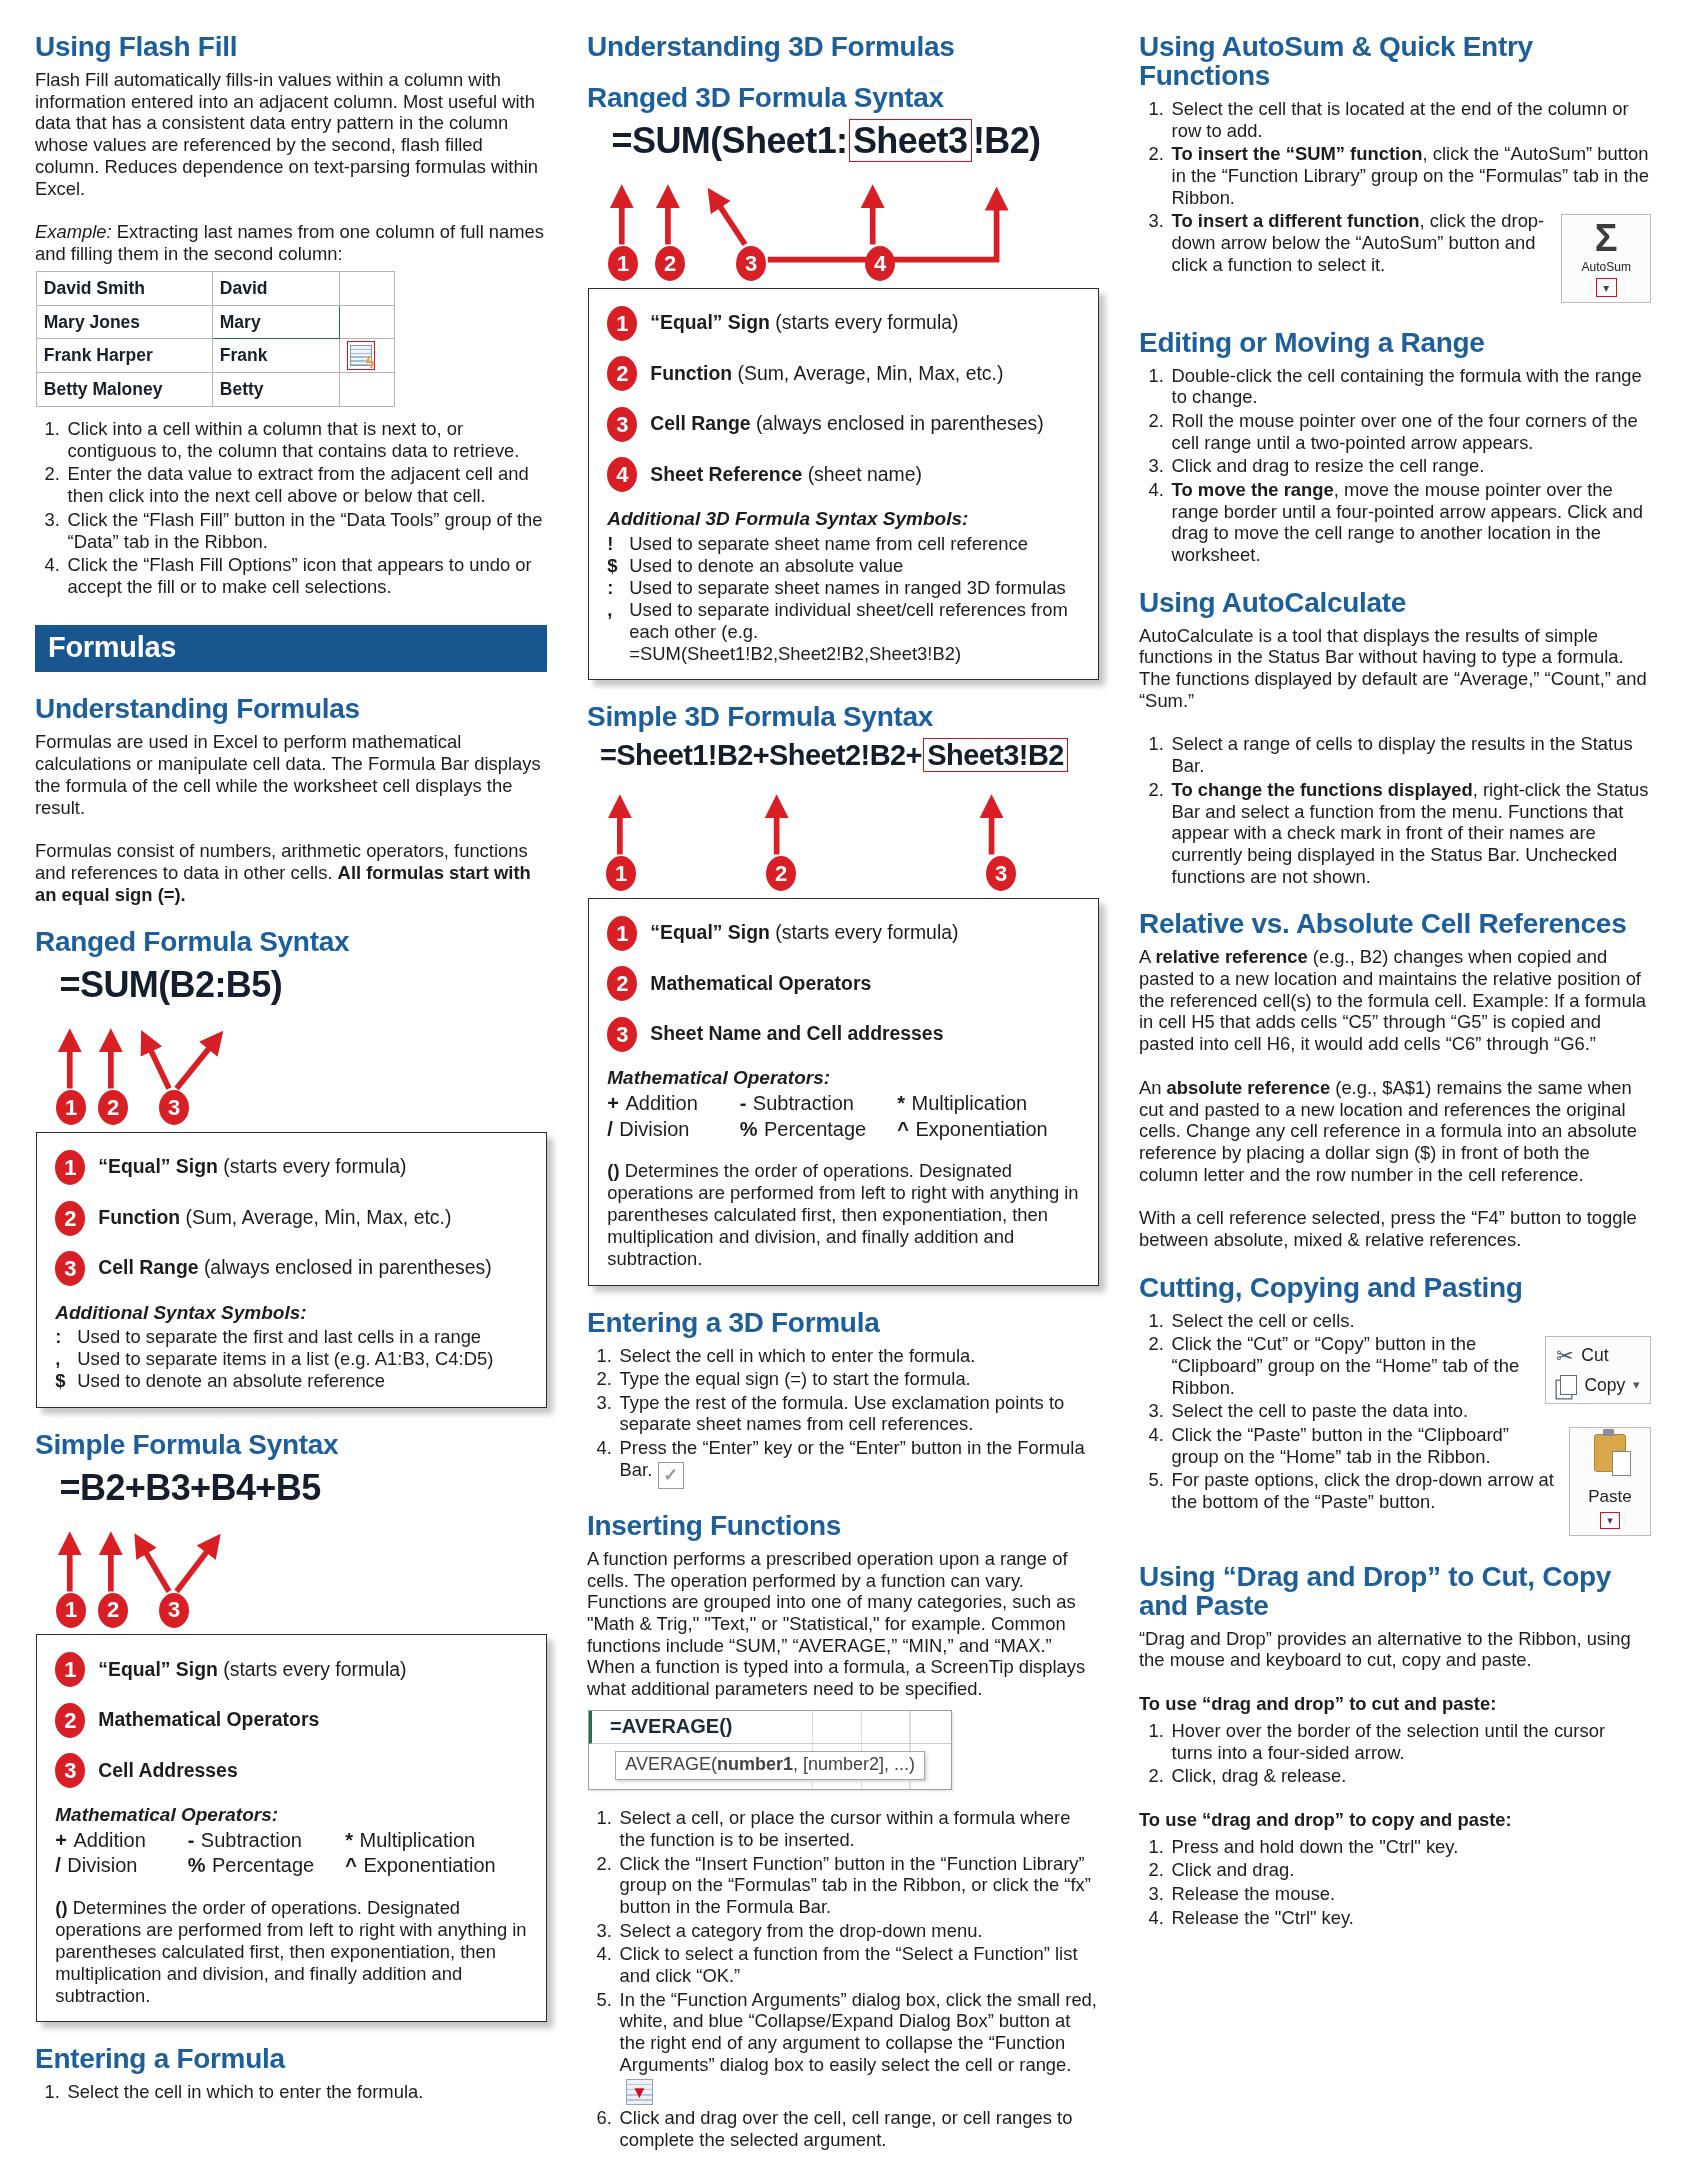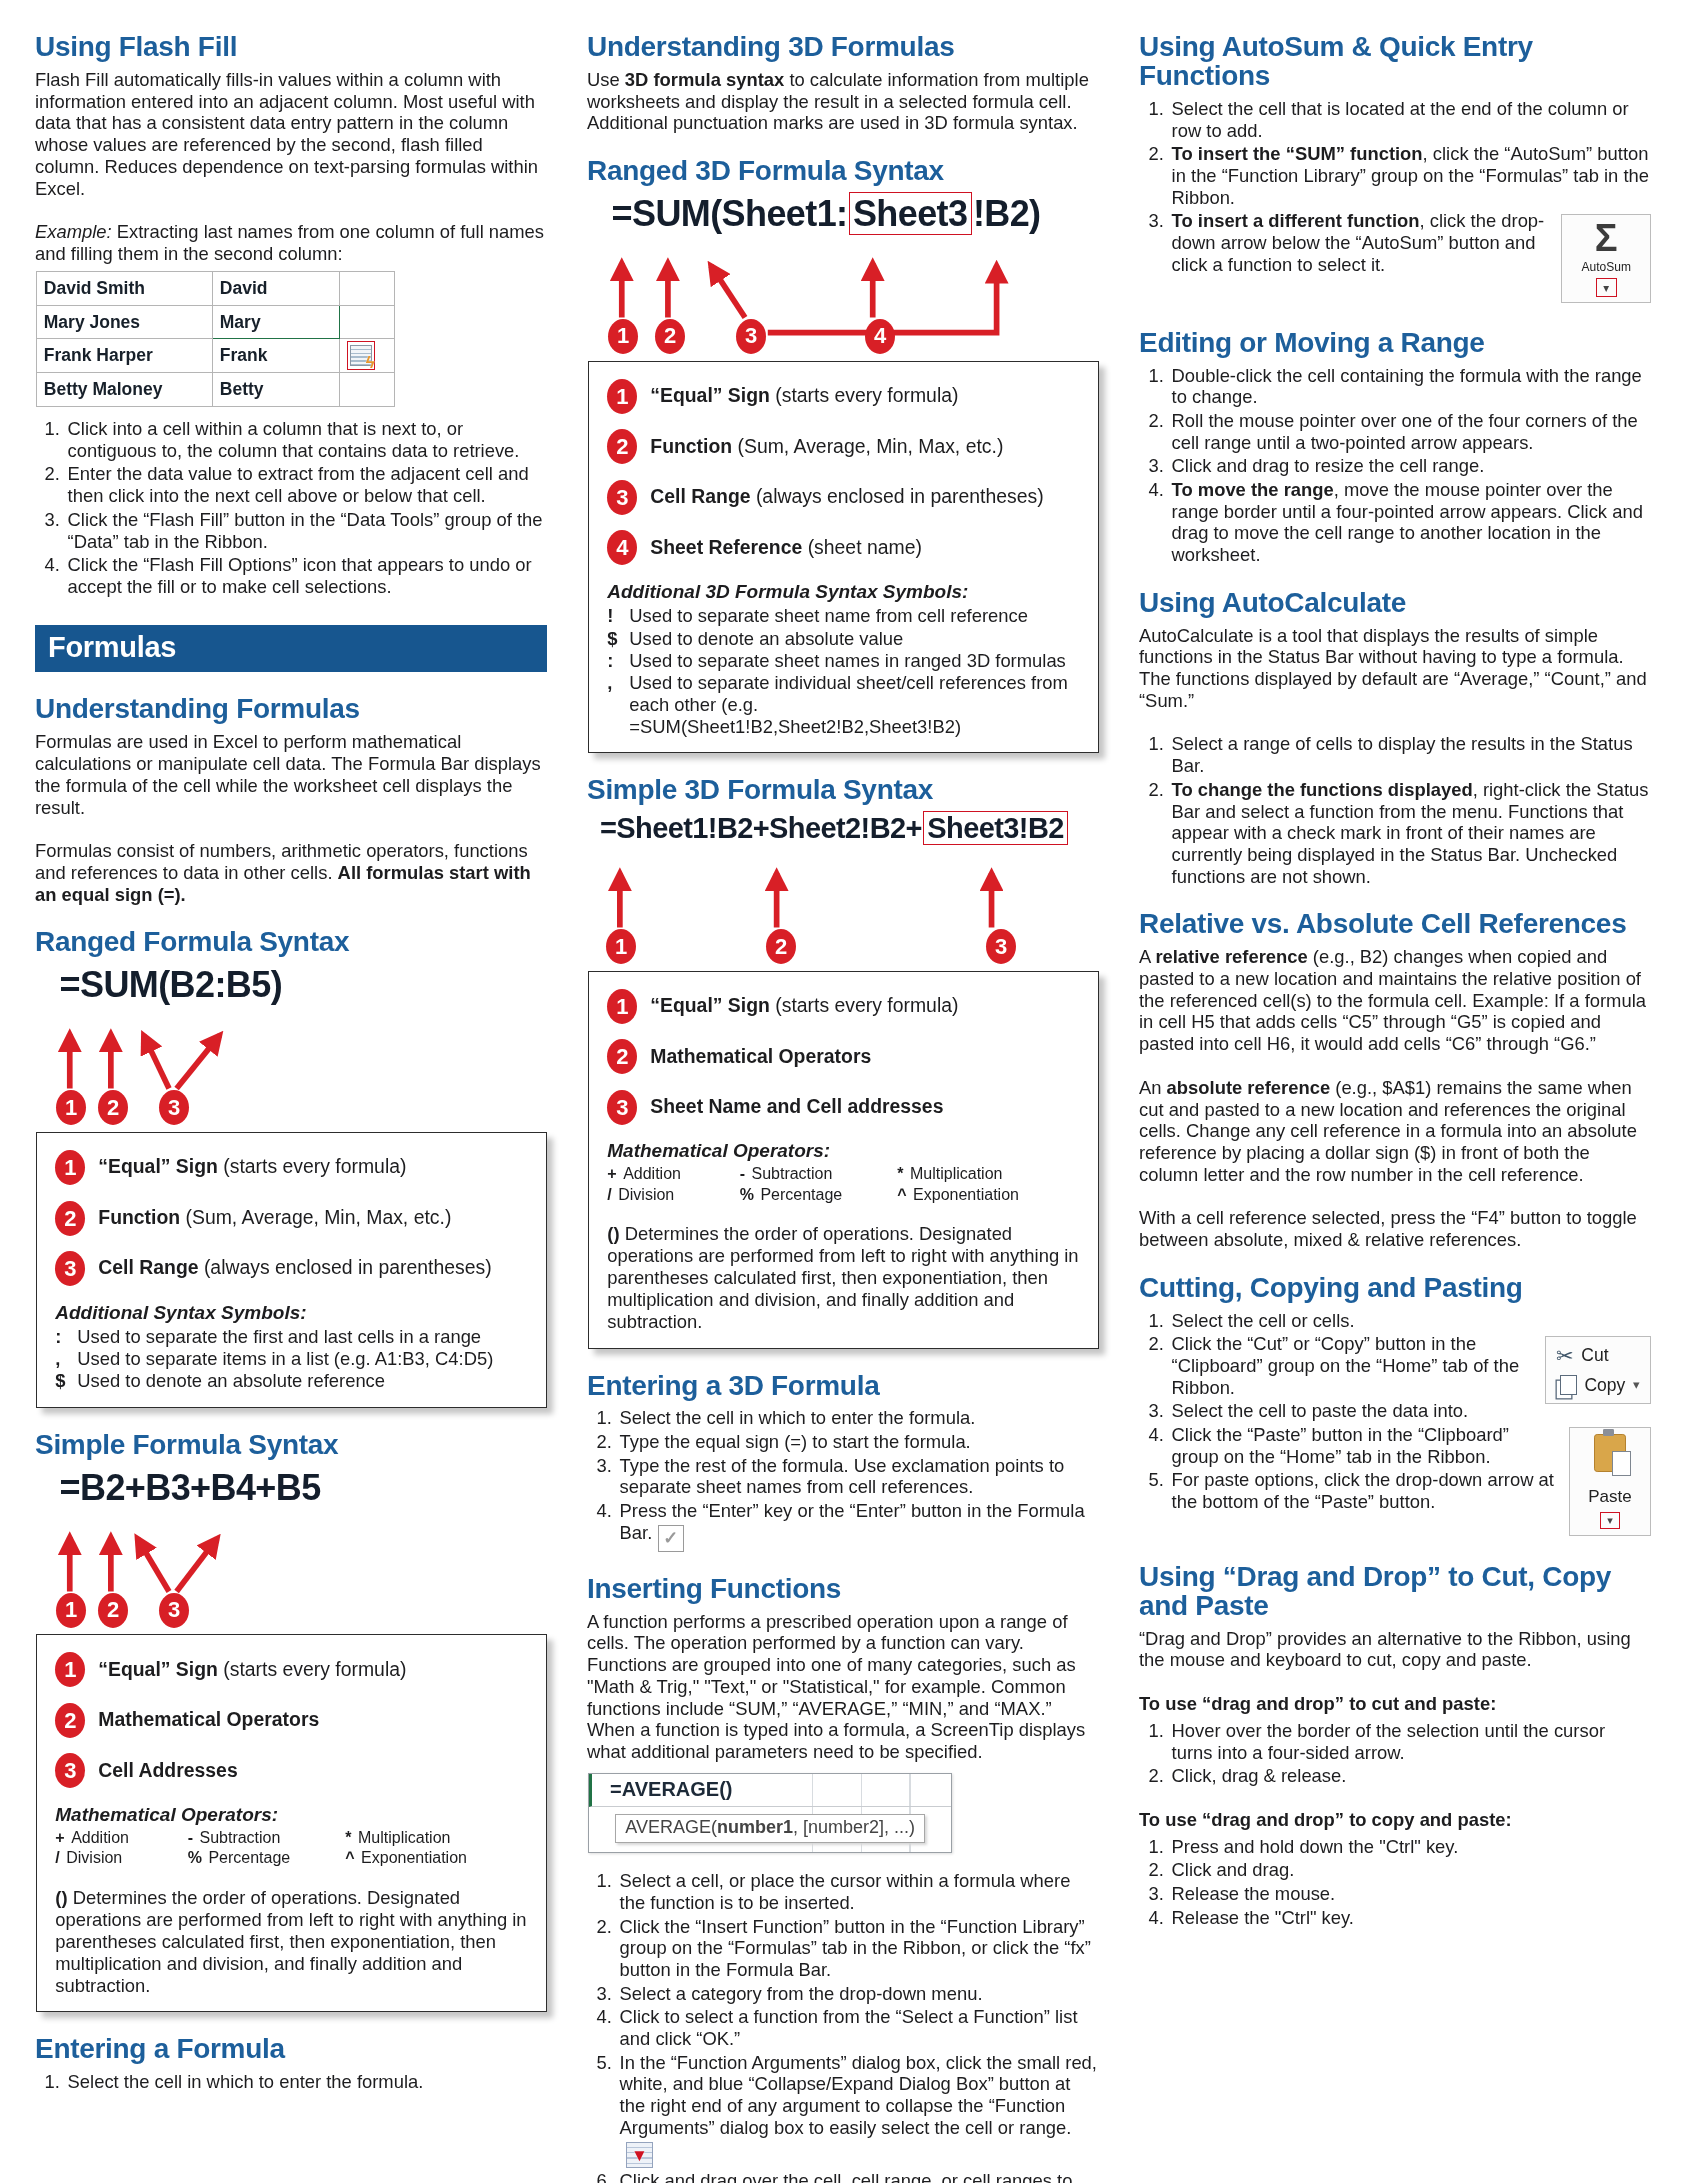--- a/index.html
+++ b/index.html
@@ -44,21 +44,21 @@
   .legend-row{display:flex;align-items:flex-start;gap:13px;margin:0 0 15.5px 0;font-size:19.4px;line-height:1.15;}
   .legend-row .badge{
     flex:0 0 30px;width:30px;height:35px;background:#d81f26;color:#fff;border-radius:50%;
     display:flex;align-items:center;justify-content:center;font-size:22px;font-weight:bold;
   }
   .legend-row .ltext{padding-top:5.2px;}
   .subhead{font-size:19px;font-weight:bold;font-style:italic;margin:3.9px 0 2.6px 0;}
   .symline{display:flex;font-size:18.4px;line-height:1.2;}
   .symline b{flex:0 0 22px;}
   .symline .wrapind{flex:1;}
-  .ops-grid{display:grid;grid-template-columns:1.05fr 1.25fr 1.45fr;row-gap:2.6px;font-size:16px;margin:1.3px 0 6.5px 0;}
+  .ops-grid{display:grid;grid-template-columns:1.05fr 1.25fr 1.45fr;row-gap:2.6px;font-size:20px;margin:1.3px 0 6.5px 0;}
   .ops-grid span b{margin-right:6.5px;}
   .parens{font-size:18.4px;line-height:1.2;margin-top:19.4px;}
   
   .xltable{border-collapse:collapse;margin:6.5px 0 11.6px 1.3px;border:1.3px solid #8f8f8f;}
   .xltable td{
     border:0.6px solid #b5b5b5;width:162px;height:30px;padding:1.3px 6.5px;
     font-size:17.5px;font-weight:bold;color:#17202a;background:#fff;
   }
   .xltable td.c2{width:113px;}
   .xltable td.c3{width:41px;}
@@ -280,21 +280,20 @@
 
     <h2>Entering a Formula</h2>
     <ol>
       <li>Select the cell in which to enter the formula.</li>
 
     </ol>
   </div>
 
   <div class="col">
     <h2 class="first">Understanding 3D Formulas</h2>
-    <p><span>Use </span><b>3D formula syntax</b><span> to calculate information from multiple worksheets and display the result in a selected formula cell. Additional punctuation marks are used in 3D formula syntax.</span></p>
 
     <h2>Ranged 3D Formula Syntax</h2>
     <div class="bigformula"><span>=SUM(Sheet1:</span><span class="redbox">Sheet3</span><span>!B2)</span></div>
     <div class="diagram">
       <svg viewBox="0 0 810 188">
         <line x1="55" y1="128" x2="55" y2="42" stroke="#d81f26" stroke-width="9" marker-end="url(#ah)"></line>
         <line x1="128" y1="128" x2="128" y2="42" stroke="#d81f26" stroke-width="9" marker-end="url(#ah)"></line>
         <line x1="250" y1="128" x2="196" y2="46" stroke="#d81f26" stroke-width="9" marker-end="url(#ah)"></line>
         <polyline points="286,152 648,152 648,46" fill="none" stroke="#d81f26" stroke-width="9" marker-end="url(#ah)"></polyline>
         <line x1="452" y1="128" x2="452" y2="42" stroke="#d81f26" stroke-width="9" marker-end="url(#ah)"></line>

